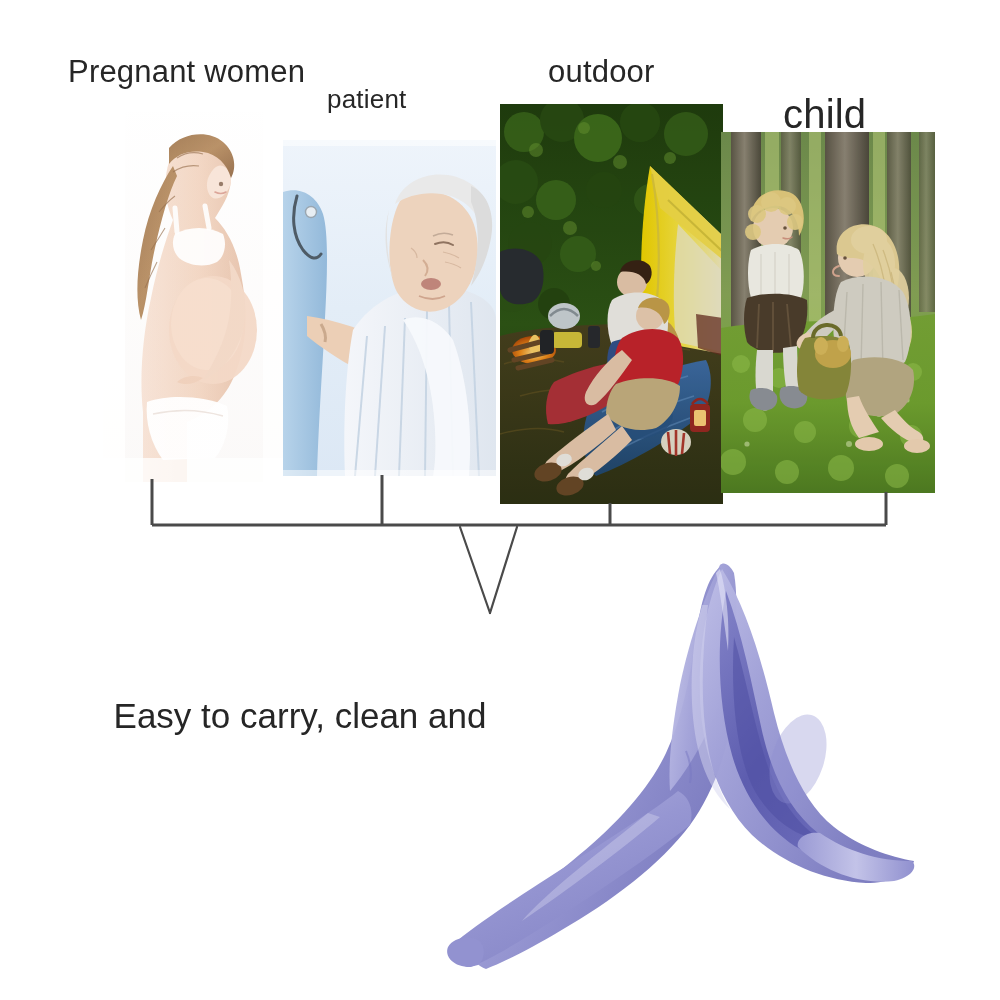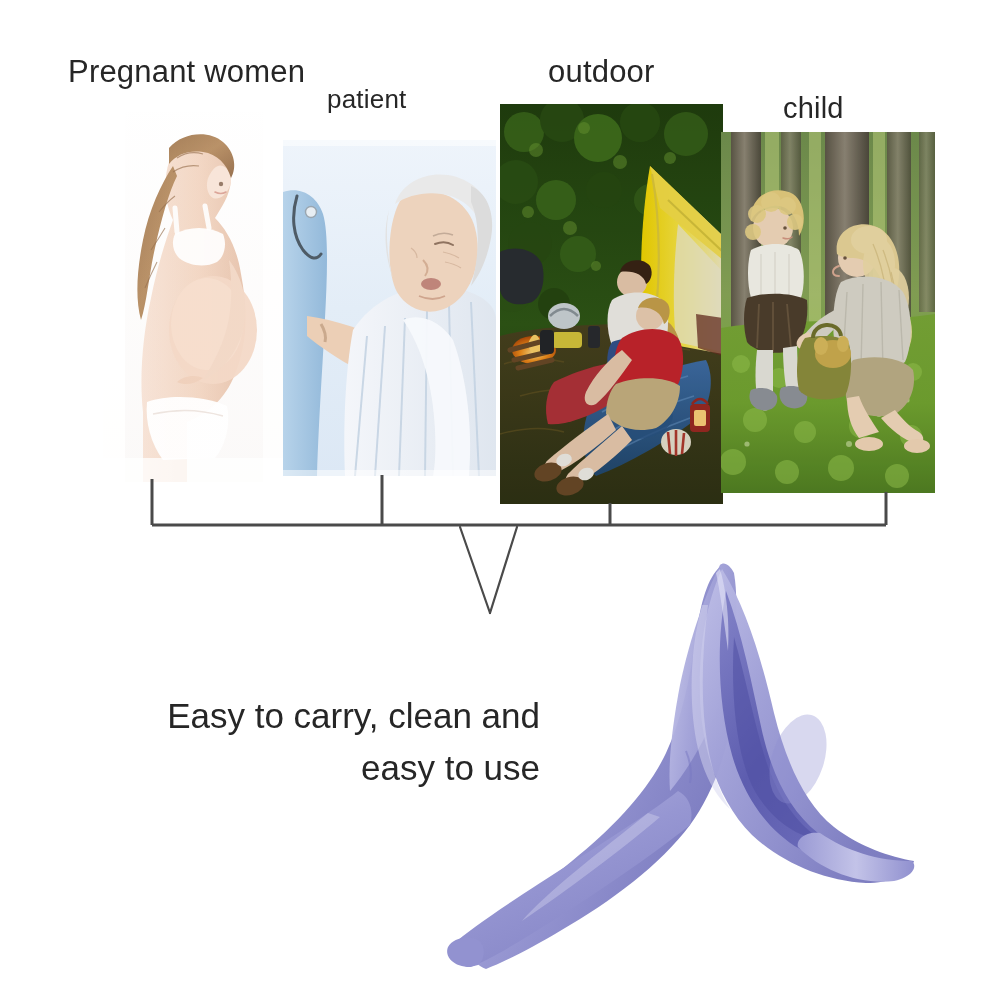--- a/index.html
+++ b/index.html
@@ -16,21 +16,21 @@
   .label{
     position:absolute;
     color:#262626;
     font-weight:400;
     white-space:nowrap;
     letter-spacing:.2px;
   }
   #label-pregnant{left:68px;  top:54px;  font-size:31px;}
   #label-patient { left:327px; top:84px;  font-size:26px;}
   #label-outdoor { left:548px; top:54px;  font-size:31px;}
-  #label-child   { left:783px; top:92px;  font-size:29px;}
+  #label-child   { left:783px; top:92px;  font-size:40px;}
 
   
   .panel{position:absolute;overflow:hidden;}
   .panel svg{display:block;width:100%;height:100%;}
 
   #panel-pregnant{left:103px; top:92px;  width:182px; height:390px;}
   #panel-patient { left:283px; top:140px; width:213px; height:336px;}
   #panel-outdoor { left:500px; top:104px; width:223px; height:400px;}
   #panel-child   { left:721px; top:132px; width:214px; height:361px;}
 
@@ -41,21 +41,21 @@
   
   #tagline{
     position:absolute;
     left:60px; top:690px;
     width:480px;
     text-align:center;
     color:#262626;
     font-size:35px;
     line-height:52px;
   }
-  #tagline .ln{display:block;text-align:right;}
+  #tagline .ln{display:block;}
 
   
   #product{position:absolute;left:390px;top:545px;width:580px;height:425px;}
   #product svg{display:block;width:100%;height:100%;}
 </style>
 </head>
 <body>
 
 <div class="stage">
 
@@ -515,21 +515,20 @@
 
       <g stroke="#4a4a4a" stroke-width="2.2" fill="none" stroke-linecap="round">
         <path d="M460 72 L490 158"></path>
         <path d="M517 72 L490 158"></path>
       </g>
     </svg>
   </div>
 
   <div id="tagline">
     <span class="ln">Easy to carry, clean and</span>
-    <span class="ln">easy to use</span>
   </div>
 
   <div id="product">
     <svg viewBox="0 0 580 425" preserveAspectRatio="none">
       <defs>
         <linearGradient id="pr-body" x1="0.1" y1="0" x2="0.95" y2="0.6">
           <stop offset="0" stop-color="#b9b9e4"></stop>
           <stop offset="0.35" stop-color="#a0a0d7"></stop>
           <stop offset="0.72" stop-color="#8c8ccb"></stop>
           <stop offset="1" stop-color="#7c7cc0"></stop>

